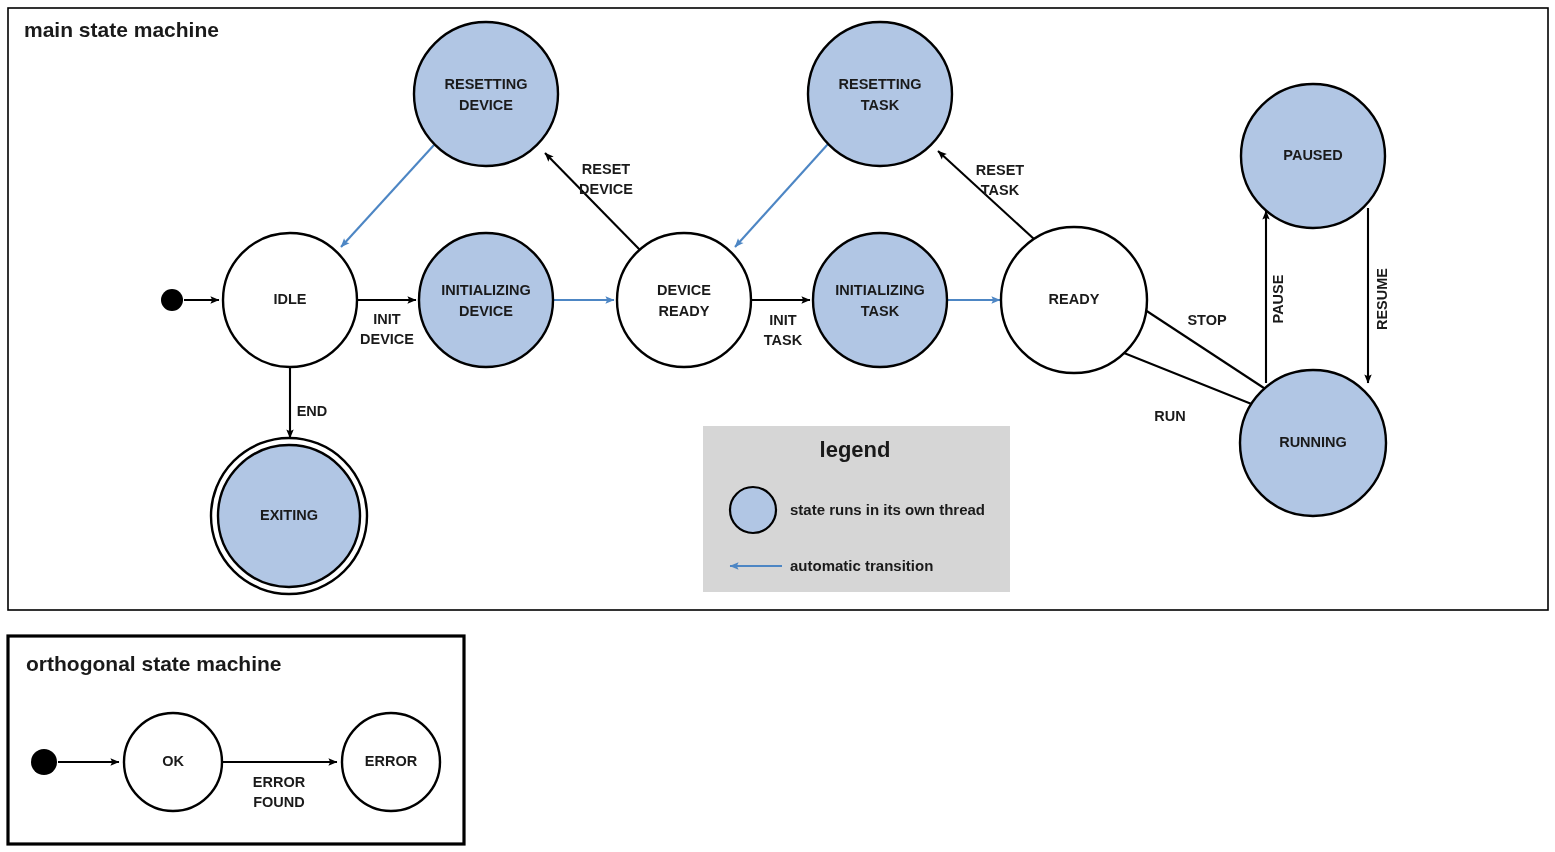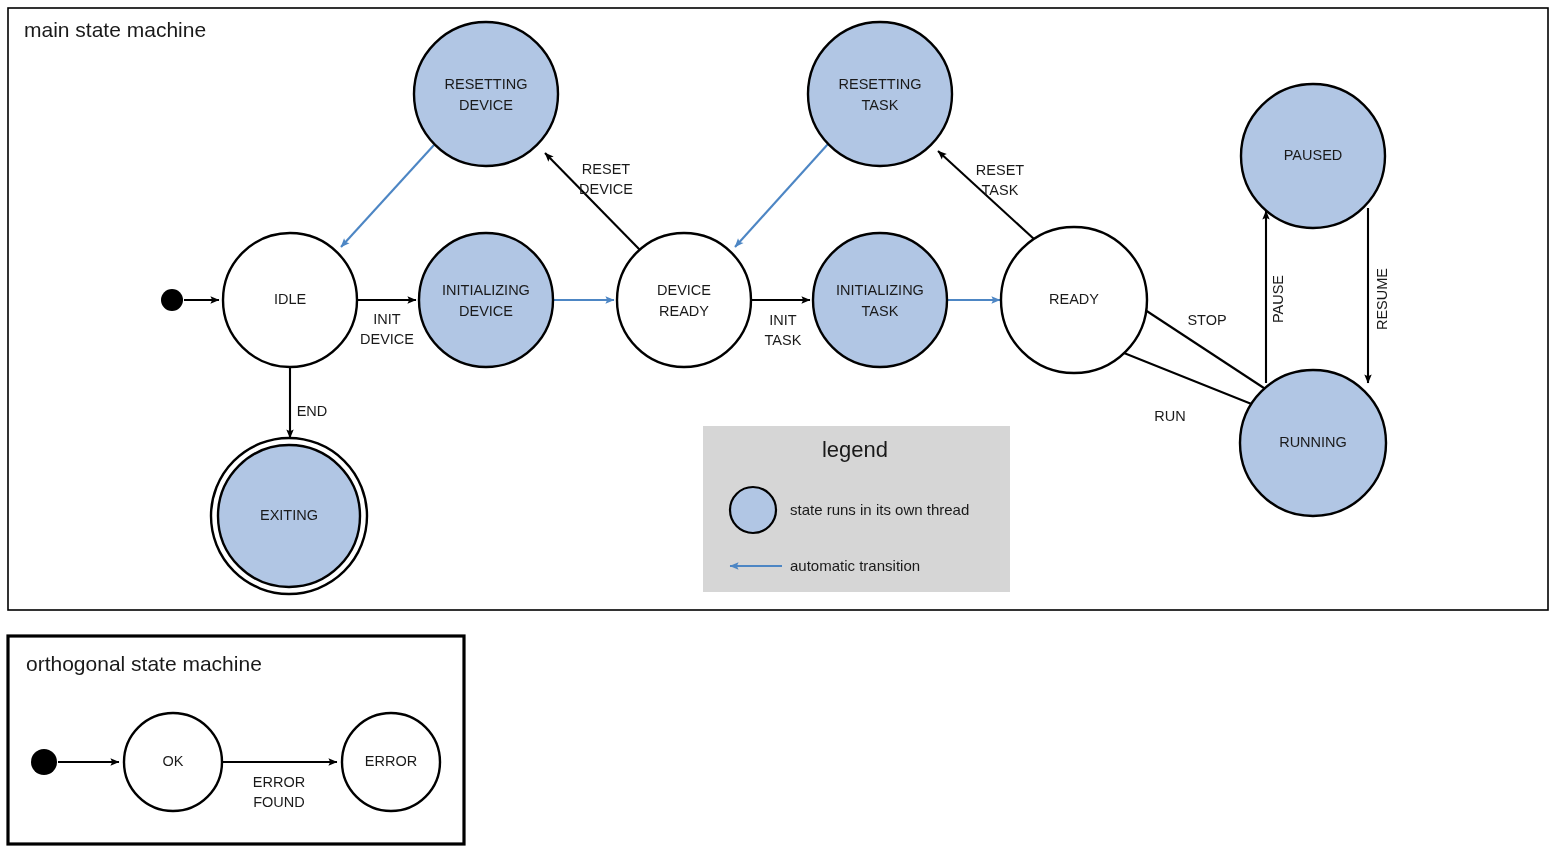--- a/index.html
+++ b/index.html
@@ -10,20 +10,21 @@
   body {
     width: 1555px;
     height: 852px;
     font-family: "Liberation Sans", sans-serif;
     overflow: hidden;
   }
   #stage {
     position: relative;
     width: 1529px;
     height: 852px;
+    font-weight: bold;
   }
   svg#diagram {
     display: block;
     width: 1555px;
     height: 852px;
   }
   .frame-rect {
     fill: none;
     stroke: #000000;
     stroke-width: 1.6;

